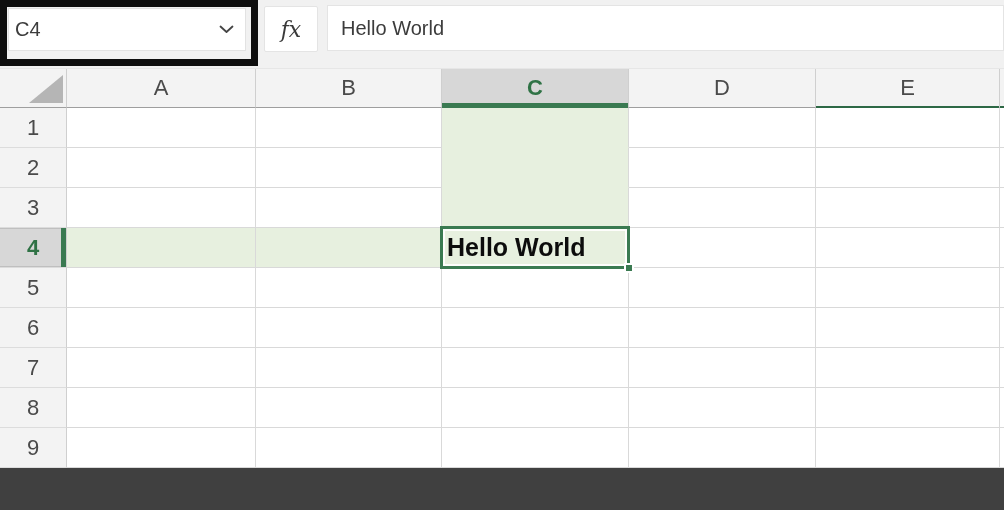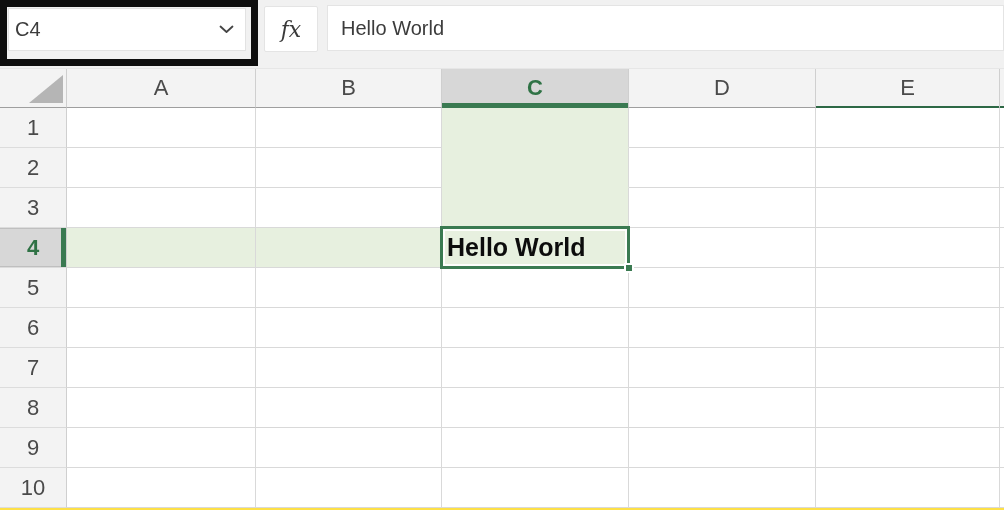--- a/index.html
+++ b/index.html
@@ -1,18 +1,18 @@
 <!DOCTYPE html>
 <html><head>
 <meta charset="utf-8">
 <style>
   * { margin:0; padding:0; box-sizing:border-box; }
   html,body { width:1004px; height:510px; overflow:hidden; background:#fff;
               font-family:"Liberation Sans", sans-serif; }
-  .stage { position:relative; width:1004px; height:510px; background:#fde047; }
+  .stage { position:relative; width:1004px; height:510px; background:#404040; }
 
   
   .topbar { position:relative; width:1004px; height:68px; background:#f1f1f1; }
   .namebox { position:absolute; left:8px; top:8px; width:238px; height:43px;
              background:#fff; border:1px solid #e2e2e2; display:flex; align-items:center; }
   .namebox .val { padding-left:6px; font-size:20px; color:#3c3c3c; flex:1; }
   .namebox .chev { margin-right:11px; display:flex; align-items:center; }
   .annot { position:absolute; left:0; top:0; width:258px; height:66px;
            border:7px solid #0e0e0e; pointer-events:none; z-index:10; }
   .fxbtn { position:absolute; left:264px; top:6px; width:54px; height:46px;
@@ -204,27 +204,16 @@
           <div class="row-h">
             <span>9</span>
           </div>
           <div class="cell cA"></div>
           <div class="cell cB"></div>
           <div class="cell cC"></div>
           <div class="cell cD"></div>
           <div class="cell cE"></div>
           <div class="cell sliver"></div>
         </div>
-        <div class="grid-row">
-          <div class="row-h">
-            <span>10</span>
-          </div>
-          <div class="cell cA"></div>
-          <div class="cell cB"></div>
-          <div class="cell cC"></div>
-          <div class="cell cD"></div>
-          <div class="cell cE"></div>
-          <div class="cell sliver"></div>
-        </div>
       </div>
   </div>
 
 </div>
 
 </body></html>

